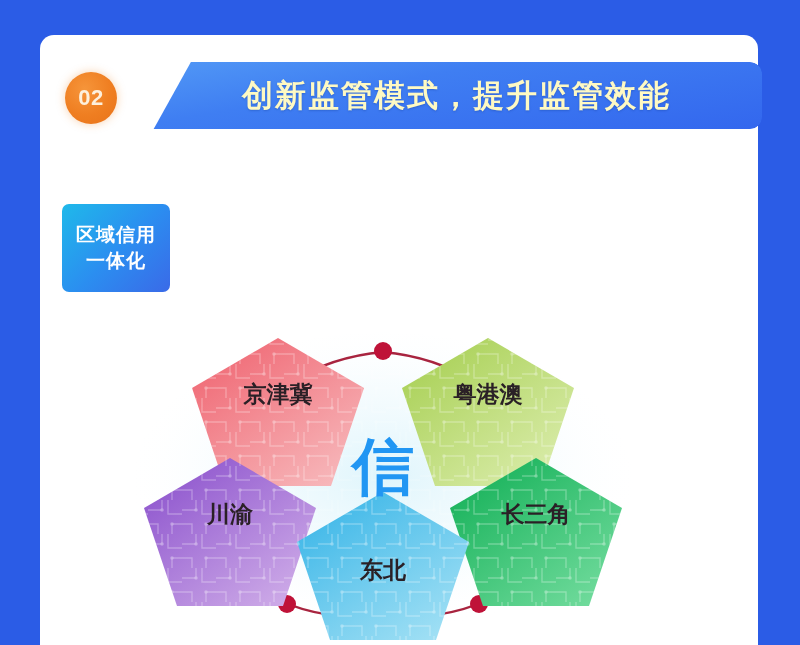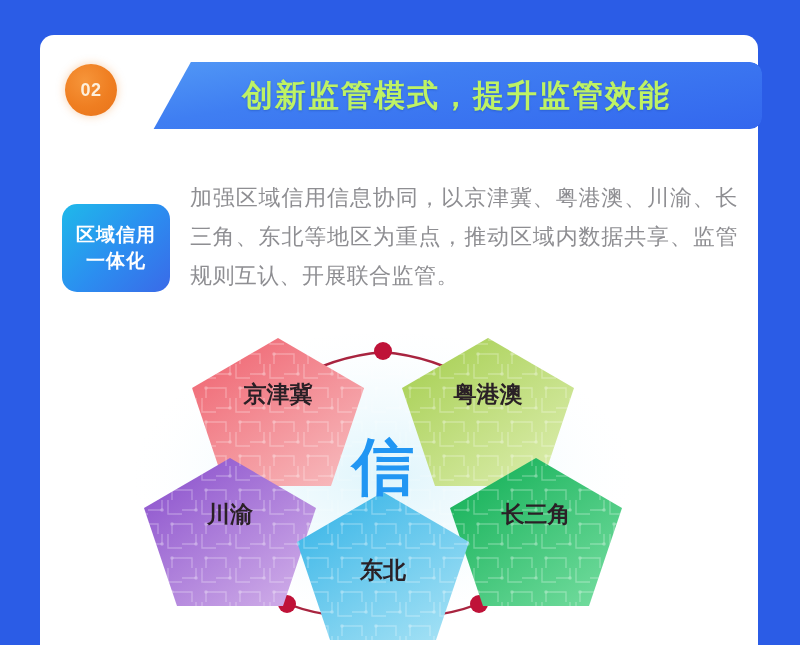--- a/index.html
+++ b/index.html
@@ -49,64 +49,64 @@
     left: 0;
     top: -2px;
     width: 190px;
     height: 72px;
     background: #ffffff;
     clip-path: polygon(0 0, 152px 0, 112px 100%, 0 100%);
   }
   #badge {
     position: absolute;
     left: 65px;
-    top: 64px;
+    top: 72px;
     width: 52px;
     height: 52px;
     border-radius: 50%;
     background: radial-gradient(circle at 38% 33%, #f6953a 0%, #ef7e21 55%, #e8731a 100%);
     box-shadow: 0 0 10px rgba(236,126,30,.35);
     display: flex;
     align-items: center;
     justify-content: center;
     color: #fdf0dd;
-    font-size: 18px;
+    font-size: 22px;
     font-weight: bold;
     letter-spacing: .5px;
   }
   #header-title {
     position: absolute;
     left: 202px;
     top: 0;
     right: 16px;
     height: 67px;
     display: flex;
     align-items: center;
-    color: #bef264;
+    color: #fef9c3;
     font-size: 31px;
     font-weight: bold;
     letter-spacing: 2px;
     text-shadow: 0 1px 2px rgba(20,60,150,.35);
     white-space: nowrap;
   }
 
   
   #body-row {
     position: absolute;
     left: 62px;
     top: 178px;
     width: 678px;
     display: flex;
     align-items: flex-start;
   }
   #tag-box {
     flex: 0 0 auto;
     width: 108px;
     height: 88px;
-    border-radius: 15px;
+    border-radius: 7px;
     background: linear-gradient(135deg, #1fb9ea 0%, #2b8ef0 52%, #3a6ae8 100%);
     color: #ffffff;
     font-size: 19px;
     font-weight: bold;
     line-height: 1.35;
     display: flex;
     flex-direction: column;
     align-items: center;
     justify-content: center;
     letter-spacing: 1px;
@@ -153,21 +153,20 @@
   <div id="header-title">创新监管模式，提升监管效能</div>
 </div>
 
 <div id="badge">02</div>
 
 <div id="body-row">
   <div id="tag-box">
     <span>区域信用</span>
     <span>一体化</span>
   </div>
-  <div id="paragraph">加强区域信用信息协同，以京津冀、粤港澳、川渝、长三角、东北等地区为重点，推动区域内数据共享、监管规则互认、开展联合监管。</div>
 </div>
 
 <div id="diagram">
   <svg width="690" height="312" viewBox="0 0 690 312" xmlns="http://www.w3.org/2000/svg">
     <defs>
       <radialGradient id="glow" cx="50%" cy="48%" r="52%">
         <stop offset="0%" stop-color="#d9f3fb" stop-opacity="0.85"></stop>
         <stop offset="55%" stop-color="#eaf8fd" stop-opacity="0.45"></stop>
         <stop offset="100%" stop-color="#ffffff" stop-opacity="0"></stop>
       </radialGradient>

